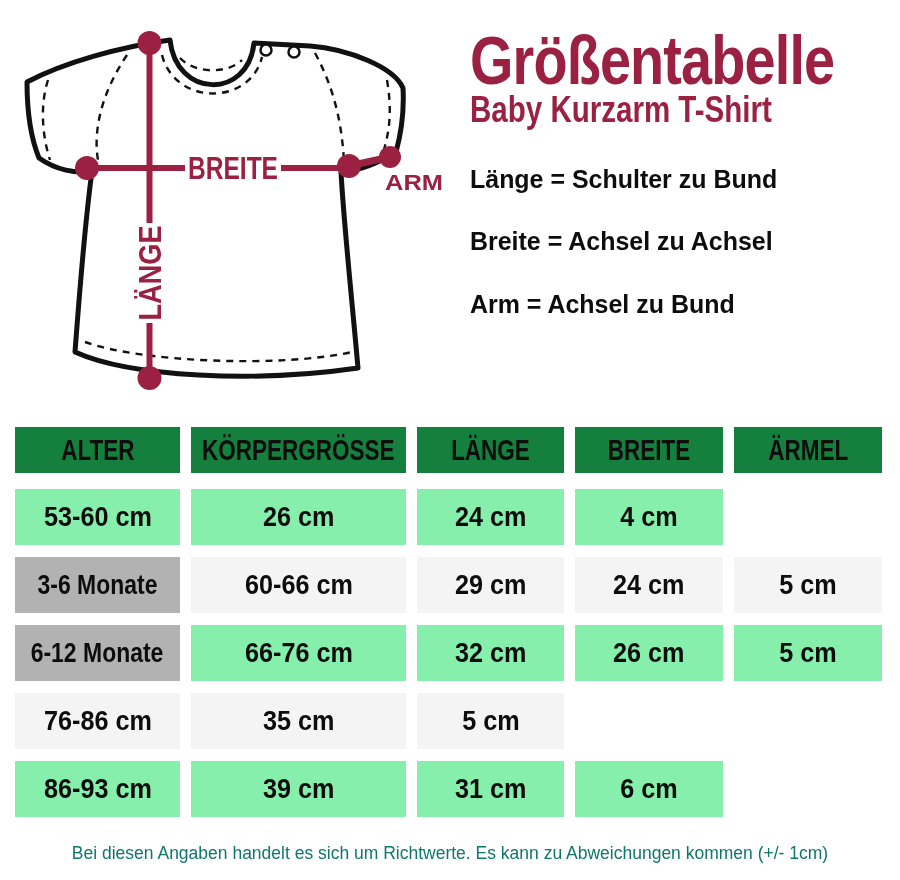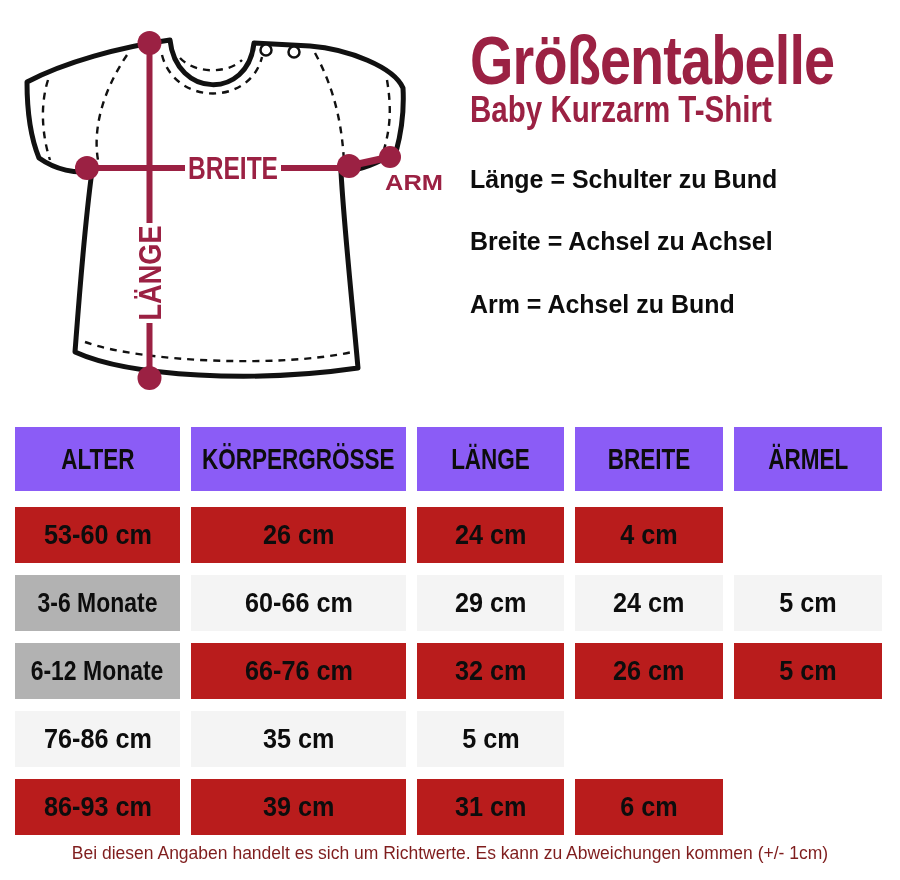--- a/index.html
+++ b/index.html
@@ -27,31 +27,31 @@
   .size-table{position:absolute;left:15px;top:427px;}
   .trow{
     display:grid;grid-template-columns:165px 215px 147px 148px 148px;column-gap:11px;
   }
   .trow.head{margin-bottom:16px;}
   .trow.body{margin-bottom:12px;}
   .cell{
     height:56px;display:flex;align-items:center;justify-content:center;
     font-weight:bold;white-space:nowrap;
   }
-  .head .cell{height:64px;background:#8b5cf6;}
+  .head .cell{height:46px;background:#15803d;}
   .head .cell span{font-size:30px;transform:scaleX(.75);color:#0d0d0d;}
   .cell.label{background:#b2b2b2;}
   .cell.label span{font-size:27px;transform:scaleX(.85);color:#0d0d0d;}
   .cell.val span{font-size:28px;transform:scaleX(.9);color:#0d0d0d;}
-  .row-a .cell.val{background:#b91c1c;}
+  .row-a .cell.val{background:#86efac;}
   .row-b .cell.val{background:#f4f4f4;justify-content:center;}
   
   .footer-note{
     position:absolute;left:0;top:843px;width:900px;text-align:center;
-    font-size:17.5px;font-weight:normal;color:#7f1d1d;
+    font-size:17.5px;font-weight:normal;color:#0f766e;
   }
 </style>
 </head>
 <body>
 
 <div class="canvas">
 
   <svg class="shirt" width="450" height="400" viewBox="0 0 450 400">
 
     <path d="M 170,40 C 120,47 65,62 27,82

